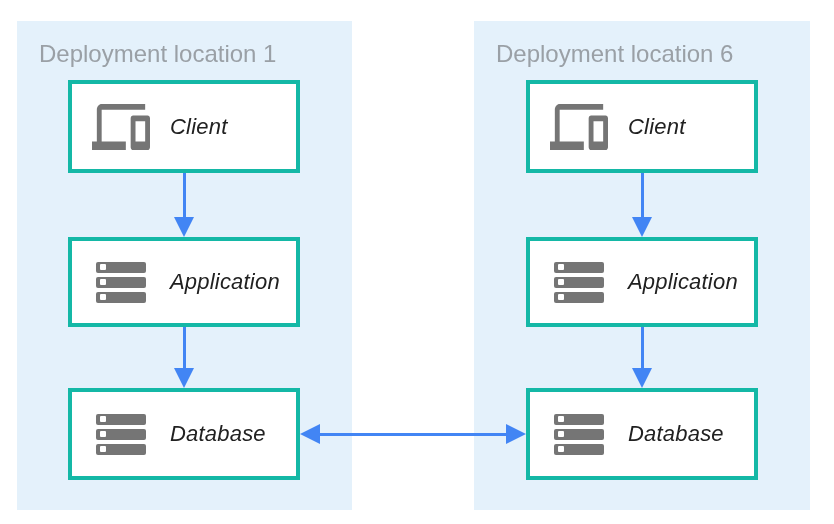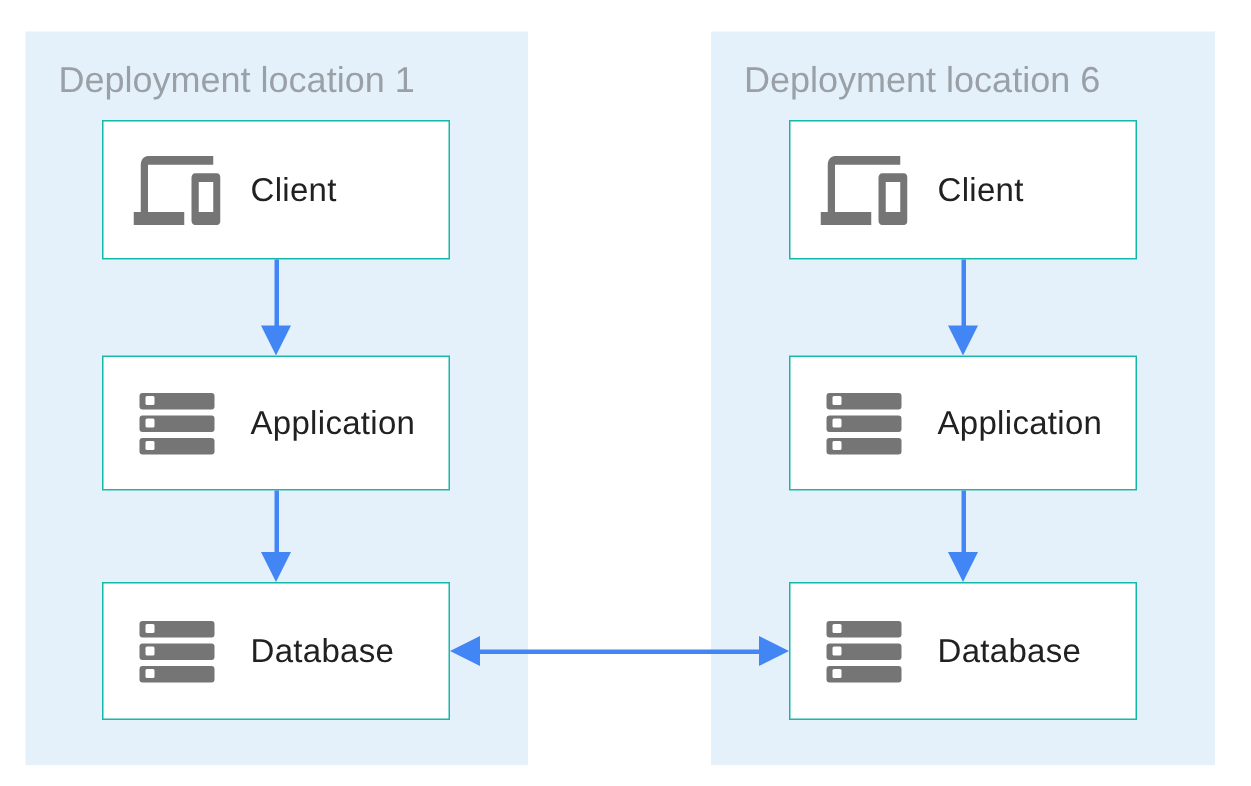--- a/index.html
+++ b/index.html
@@ -7,22 +7,22 @@
     position:relative;width:834px;height:524px;background:#ffffff;overflow:hidden;
     font-family:"Liberation Sans", sans-serif;
   }
   .zone{position:absolute;background:#e4f1fb;}
   .zone-title{
     position:absolute;left:22px;top:18px;
     font-size:24px;line-height:30px;color:#9aa0a6;white-space:nowrap;
   }
   .node{
     position:absolute;width:232px;box-sizing:border-box;
-    background:#ffffff;border:1px solid #14b8a6;
-    display:flex;align-items:center;
+    background:#ffffff;border:4px solid #14b8a6;
+    display:flex;align-items:center;font-style:italic;
   }
   .node-icon{
     width:58px;margin-left:20px;margin-right:20px;flex:none;
     display:flex;align-items:center;justify-content:center;
   }
   .node-label{font-size:22px;color:#212121;letter-spacing:0.2px;white-space:nowrap;}
   
   .stack{display:block;width:50px;}
   .stack .bar{
     display:block;height:11px;background:#757575;border-radius:2px;

